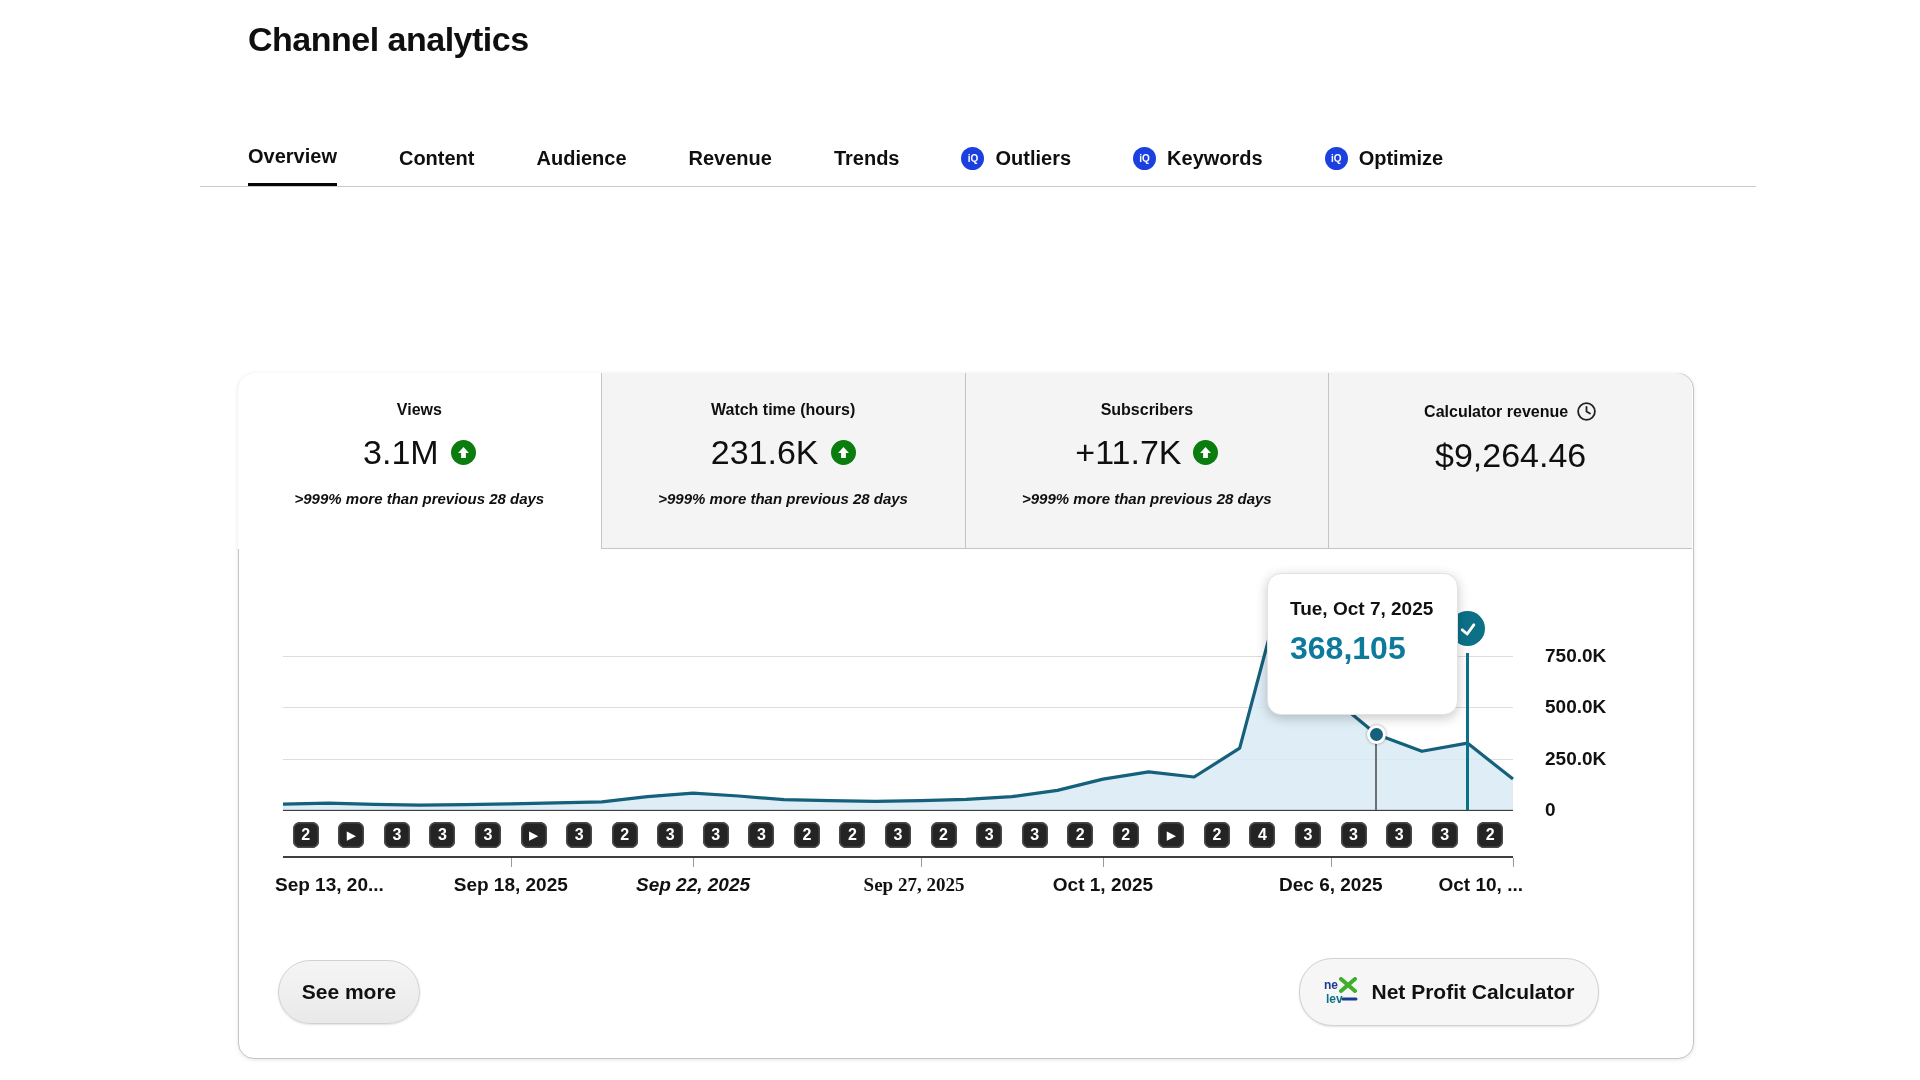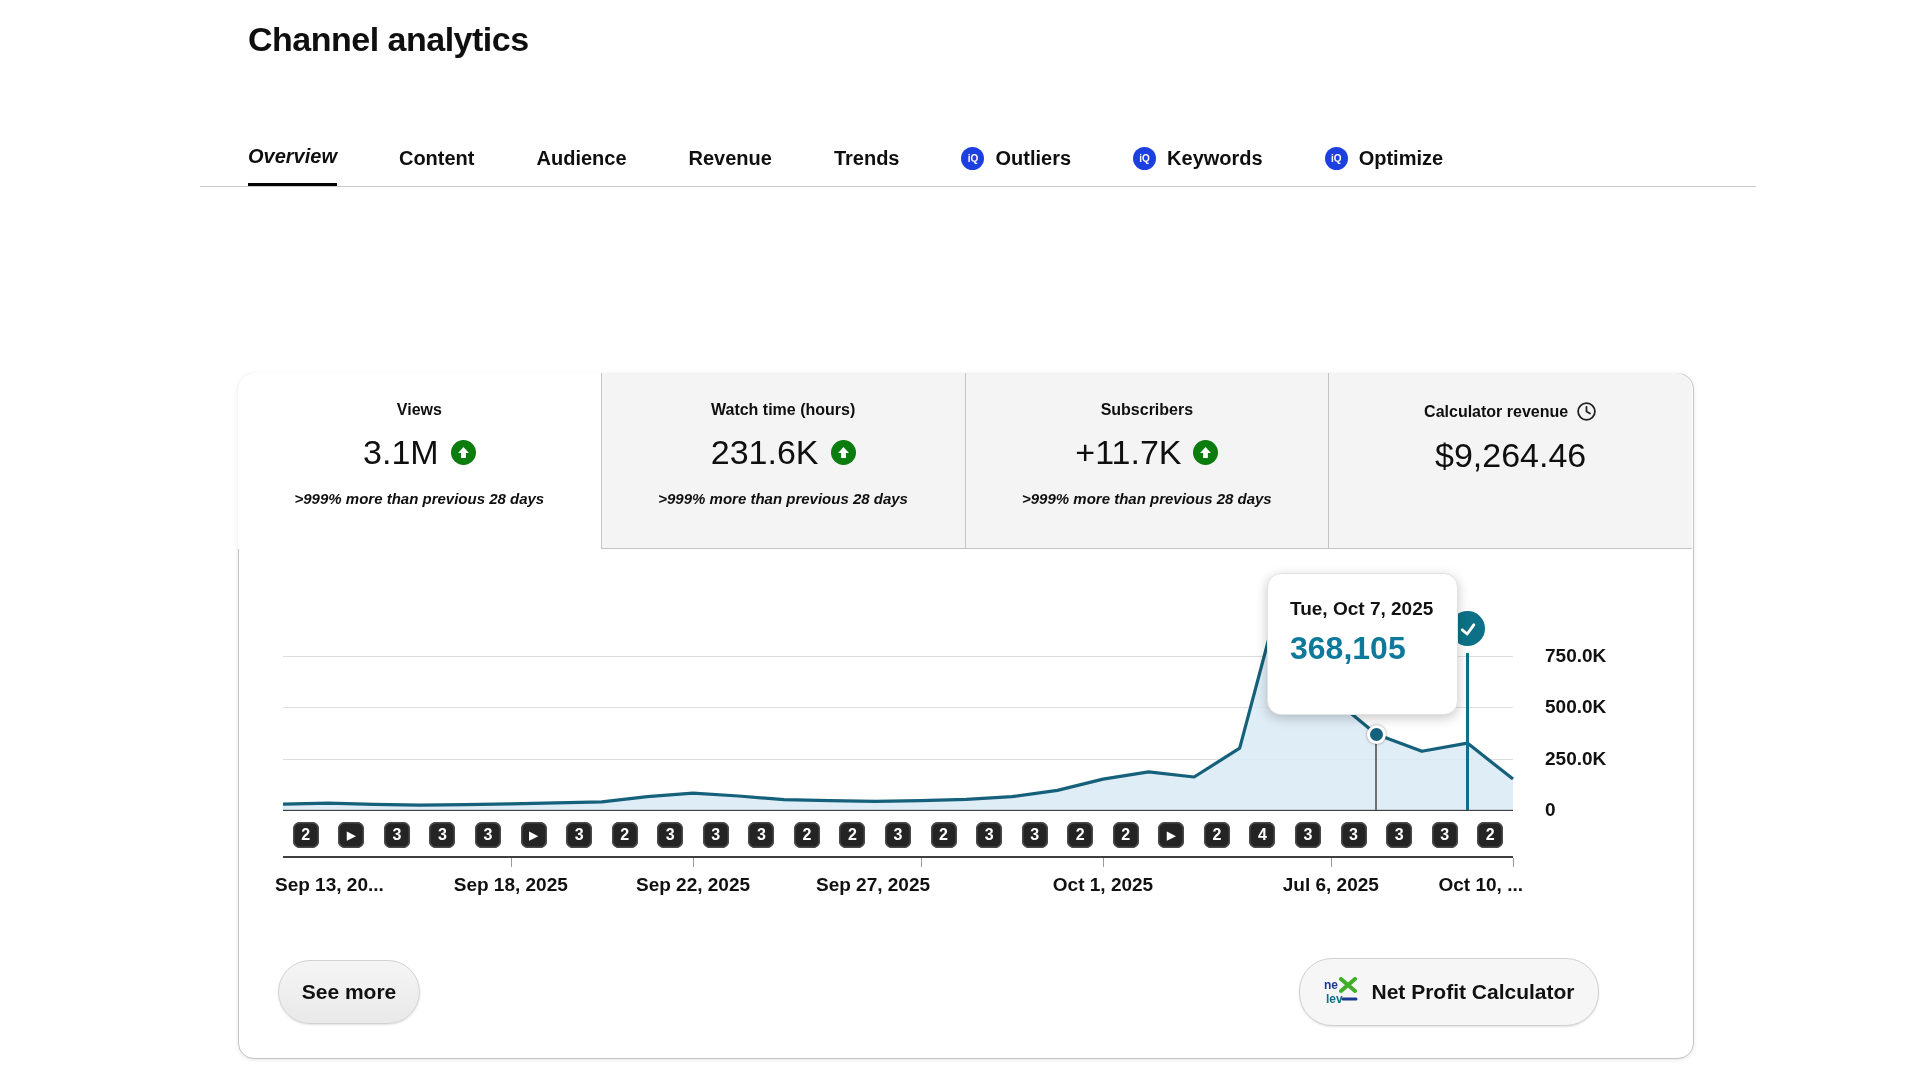--- a/index.html
+++ b/index.html
@@ -3,21 +3,21 @@
 <meta charset="utf-8">
 <style>
   html,body{margin:0;padding:0;background:#fff;}
   .stage{position:relative;width:1920px;height:1080px;background:#fff;overflow:hidden;
          font-family:"Liberation Sans",sans-serif;color:#0f0f0f;}
   
   .page-title{position:absolute;left:248px;top:20px;font-size:34px;font-weight:bold;letter-spacing:-.5px;margin:0;}
   .tabbar{position:absolute;left:248px;top:132px;display:flex;gap:62px;align-items:center;height:54px;}
   .tab{display:flex;align-items:center;gap:11px;font-size:20px;font-weight:bold;cursor:pointer;
        height:54px;box-sizing:border-box;padding-bottom:2px;}
-  .tab.active{border-bottom:3px solid #050505;font-style:italic;}
+  .tab.active{border-bottom:3px solid #050505;}
   .iq-badge{width:23px;height:23px;border-radius:50%;background:#1c3fe0;display:inline-flex;
             align-items:center;justify-content:center;color:#fff;font-size:10px;font-weight:bold;}
   .tab-divider{position:absolute;left:200px;top:186px;width:1556px;height:1px;background:#c9c9c9;}
   .headline{position:absolute;left:200px;top:246px;width:1530px;text-align:center;margin:0;
             font-size:37px;font-weight:bold;letter-spacing:-.5px;}
   
   .card{position:absolute;left:238px;top:373px;width:1454px;height:684px;border:1px solid #c4c4c4;
         border-radius:16px;background:#fff;box-shadow:0 1px 4px rgba(0,0,0,.10);}
   
   .metric-row{position:absolute;left:238px;top:373px;width:1454px;height:176px;display:flex;
@@ -205,27 +205,27 @@
       <div class="daybadge" style="left: 1249.44px;">4</div>
       <div class="daybadge" style="left: 1295px;">3</div>
       <div class="daybadge" style="left: 1340.56px;">3</div>
       <div class="daybadge" style="left: 1386.11px;">3</div>
       <div class="daybadge" style="left: 1431.67px;">3</div>
       <div class="daybadge" style="left: 1477.22px;">2</div>
       <div class="xlab" style="left: 275px;">Sep 13, 20...</div>
       <div class="xtick" style="left: 510.778px;"></div>
       <div class="xlab" style="left: 510.778px; transform: translateX(-50%);">Sep 18, 2025</div>
       <div class="xtick" style="left: 693px;"></div>
-      <div class="xlab" style="left: 693px; transform: translateX(-50%);">Sep 22, 2025</div>
+      <div class="xlab" style="left: 693px; transform: translateX(-50%); font-style: italic;">Sep 22, 2025</div>
       <div class="xtick" style="left: 920.778px;"></div>
-      <div class="xlab" style="left: 873px; transform: translateX(-50%);">Sep 27, 2025</div>
+      <div class="xlab" style="left: 914px; transform: translateX(-50%); font-family: Liberation Serif, serif;">Sep 27, 2025</div>
       <div class="xtick" style="left: 1103px;"></div>
       <div class="xlab" style="left: 1103px; transform: translateX(-50%);">Oct 1, 2025</div>
       <div class="xtick" style="left: 1330.78px;"></div>
-      <div class="xlab" style="left: 1330.78px; transform: translateX(-50%);">Jul 6, 2025</div>
+      <div class="xlab" style="left: 1330.78px; transform: translateX(-50%);">Dec 6, 2025</div>
       <div class="xtick" style="left: 1513px;"></div>
       <div class="xlab" style="right: 397px;">Oct 10, ...</div>
     </div>
 
   <div class="marker-circle">
     <svg width="20" height="20" viewBox="0 0 24 24">
       <path d="M5 13 L11 18 L19 7" fill="none" stroke="#fff" stroke-width="3.4" stroke-linecap="round" stroke-linejoin="round"></path>
     </svg>
   </div>
 

